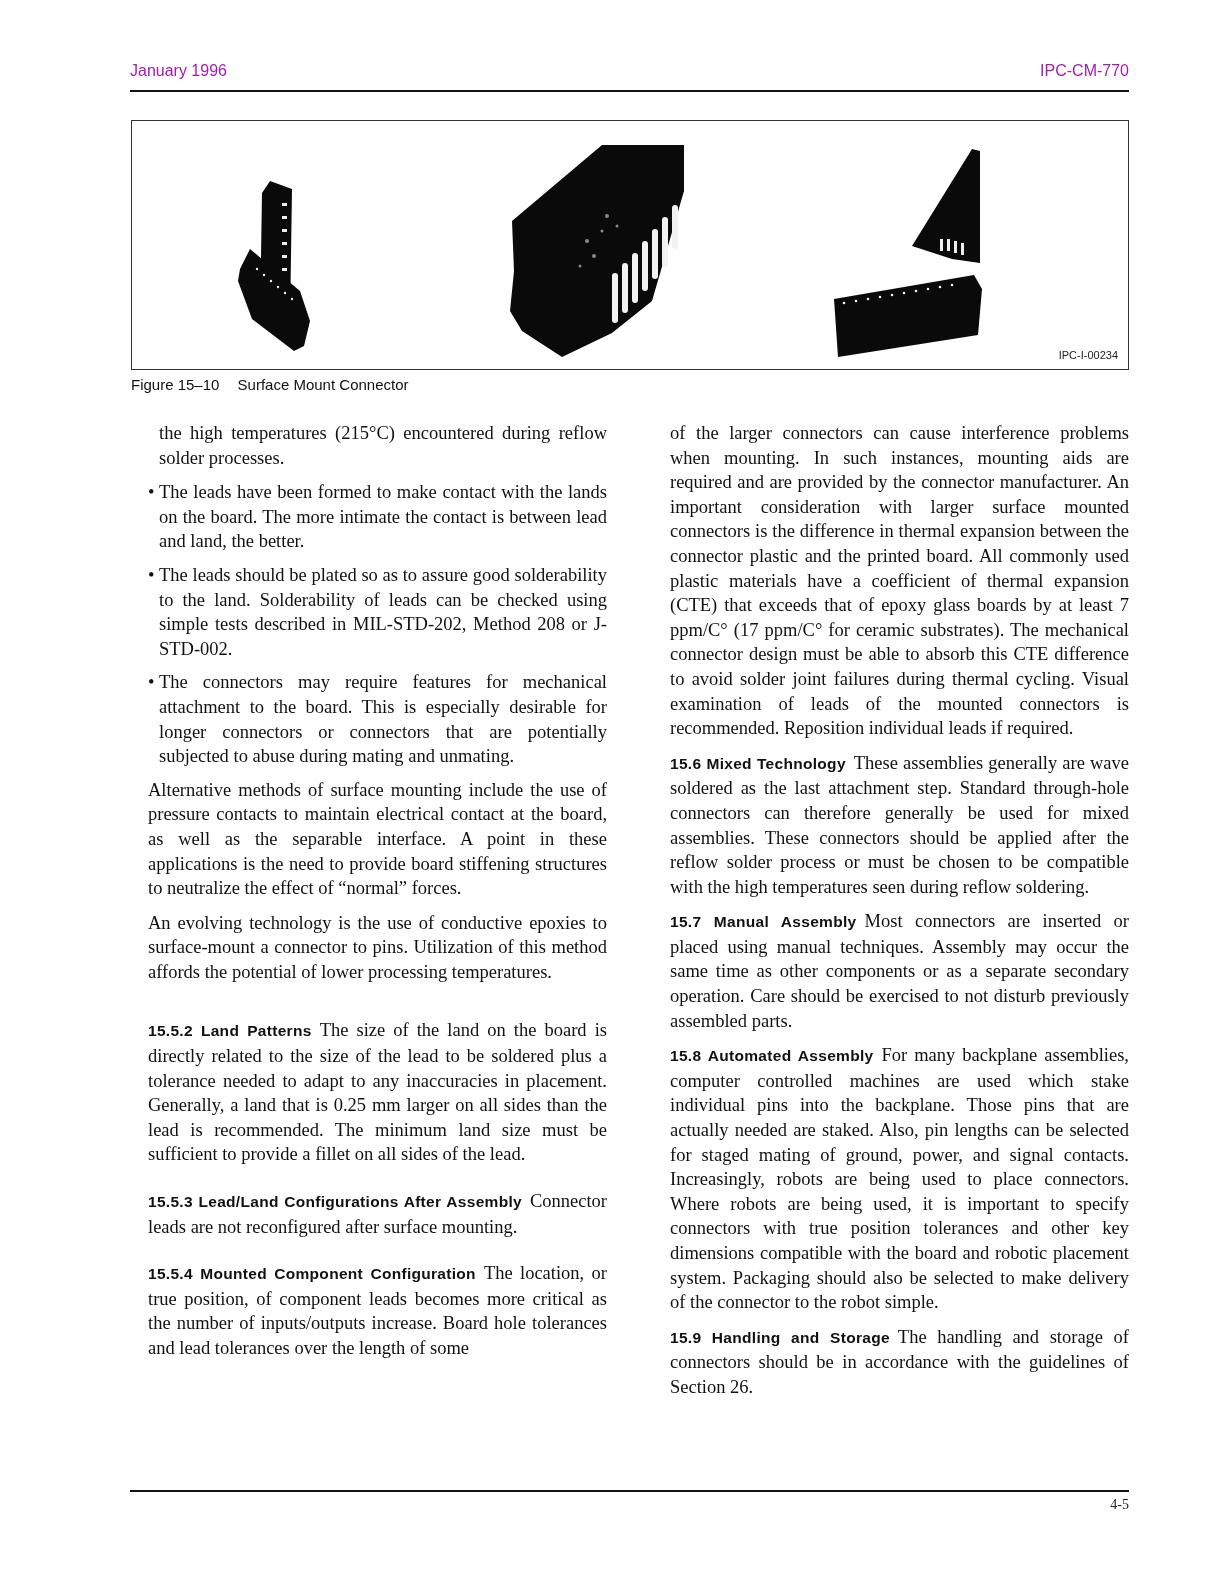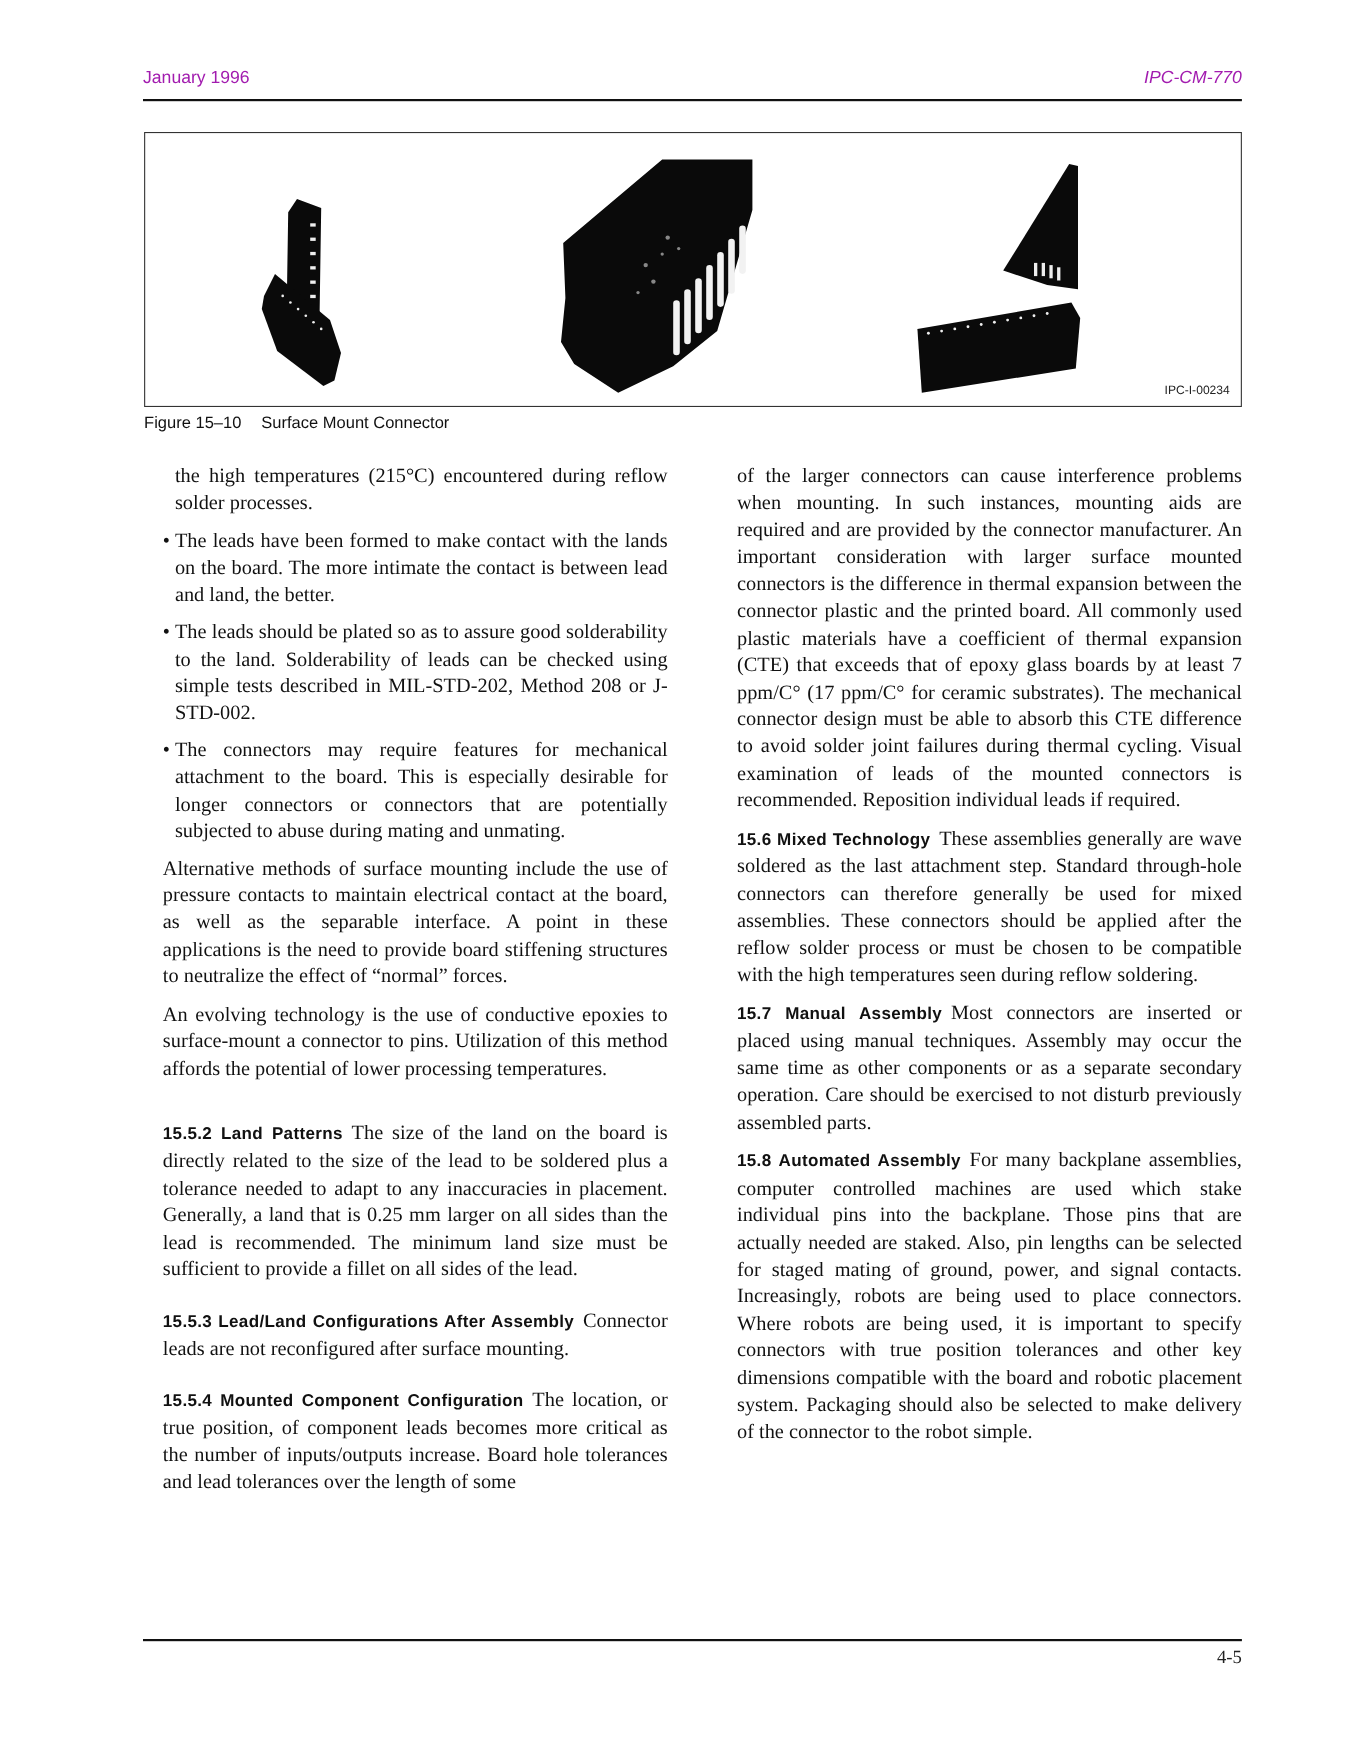--- a/index.html
+++ b/index.html
@@ -1,38 +1,38 @@
 <!DOCTYPE html>
 <html><head>
 <meta charset="utf-8">
 <style>
   html, body { margin: 0; padding: 0; background: #ffffff; }
   body { width: 1229px; height: 1584px; position: relative; overflow: hidden; color: #111; }
   .hdr { position: absolute; top: 62px; left: 130px; width: 999px; height: 20px;
          font-family: "Liberation Sans", sans-serif; font-size: 16px; color: #a21caf; }
   .hdr .left { position: absolute; left: 0; top: 0; }
-  .hdr .right { position: absolute; right: 0; top: 0; font-style: italic; }
+  .hdr .right { position: absolute; right: 0; top: 0; }
   .hrule-top { position: absolute; top: 90px; left: 130px; width: 999px; height: 0; border-top: 2px solid #111; }
   .figbox { position: absolute; top: 120px; left: 131px; width: 996px; height: 248px; border: 1.5px solid #333; background: #fff; }
   .figbox svg { position: absolute; left: 0; top: 0; }
   .figid { position: absolute; right: 10px; bottom: 8px; font-family: "Liberation Sans", sans-serif; font-size: 11px; color: #222; }
   .figcap { position: absolute; top: 376px; left: 131px; font-family: "Liberation Sans", sans-serif; font-size: 15px; font-weight: normal; color: #111; }
   .figcap .num { margin-right: 14px; }
   .col { position: absolute; top: 421px; width: 475px;
          font-family: "Liberation Serif", serif; font-size: 18.5px; line-height: 24.6px; text-align: justify; color: #111; }
   .col-left { left: 132px; }
   .col-right { left: 654px; }
   .col p { margin: 0 0 10px 16px; }
   .indent { padding-left: 11px; }
   .bullet { position: relative; padding-left: 11px; margin-bottom: 9px !important; }
   .bullet .dot { position: absolute; left: 0; top: 0; }
   .sec-head { font-family: "Liberation Sans", sans-serif; font-weight: bold; font-size: 15.5px; letter-spacing: 0.3px; margin-right: 8px; }
   .gap { height: 12px; }
   .hrule-bot { position: absolute; top: 1490px; left: 130px; width: 999px; height: 0; border-top: 2px solid #111; }
-  .pageno { position: absolute; top: 1497px; right: 100px; font-family: "Liberation Serif", serif; font-size: 17px; color: #222; }
+  .pageno { position: absolute; top: 1497px; right: 100px; font-family: "Liberation Serif", serif; font-size: 14px; color: #222; }
 </style>
 </head>
 <body>
 
 <div class="hdr">
   <span class="left">January 1996</span>
   <span class="right">IPC-CM-770</span>
 </div>
 <div class="hrule-top"></div>
 
@@ -135,16 +135,17 @@
   <p><span class="sec-head">15.5.3 Lead/Land Configurations After Assembly</span><span>Connector leads are not reconfigured after surface mounting.</span></p>
   <div class="gap"></div>
   <p><span class="sec-head">15.5.4 Mounted Component Configuration</span><span>The location, or true position, of component leads becomes more critical as the number of inputs/outputs increase. Board hole tolerances and lead tolerances over the length of some</span></p>
 </div>
 
 <div class="col col-right">
   <p>of the larger connectors can cause interference problems when mounting. In such instances, mounting aids are required and are provided by the connector manufacturer. An important consideration with larger surface mounted connectors is the difference in thermal expansion between the connector plastic and the printed board. All commonly used plastic materials have a coefficient of thermal expansion (CTE) that exceeds that of epoxy glass boards by at least 7 ppm/C° (17 ppm/C° for ceramic substrates). The mechanical connector design must be able to absorb this CTE difference to avoid solder joint failures during thermal cycling. Visual examination of leads of the mounted connectors is recommended. Reposition individual leads if required.</p>
   <p><span class="sec-head">15.6 Mixed Technology</span><span>These assemblies generally are wave soldered as the last attachment step. Standard through-hole connectors can therefore generally be used for mixed assemblies. These connectors should be applied after the reflow solder process or must be chosen to be compatible with the high temperatures seen during reflow soldering.</span></p>
   <p><span class="sec-head">15.7 Manual Assembly</span><span>Most connectors are inserted or placed using manual techniques. Assembly may occur the same time as other components or as a separate secondary operation. Care should be exercised to not disturb previously assembled parts.</span></p>
   <p><span class="sec-head">15.8 Automated Assembly</span><span>For many backplane assemblies, computer controlled machines are used which stake individual pins into the backplane. Those pins that are actually needed are staked. Also, pin lengths can be selected for staged mating of ground, power, and signal contacts. Increasingly, robots are being used to place connectors. Where robots are being used, it is important to specify connectors with true position tolerances and other key dimensions compatible with the board and robotic placement system. Packaging should also be selected to make delivery of the connector to the robot simple.</span></p>
+  <p><span class="sec-head">15.9 Handling and Storage</span><span>The handling and storage of connectors should be in accordance with the guidelines of Section 26.</span></p>
 </div>
 
 <div class="hrule-bot"></div>
 <div class="pageno">4-5</div>
 
 </body></html>

